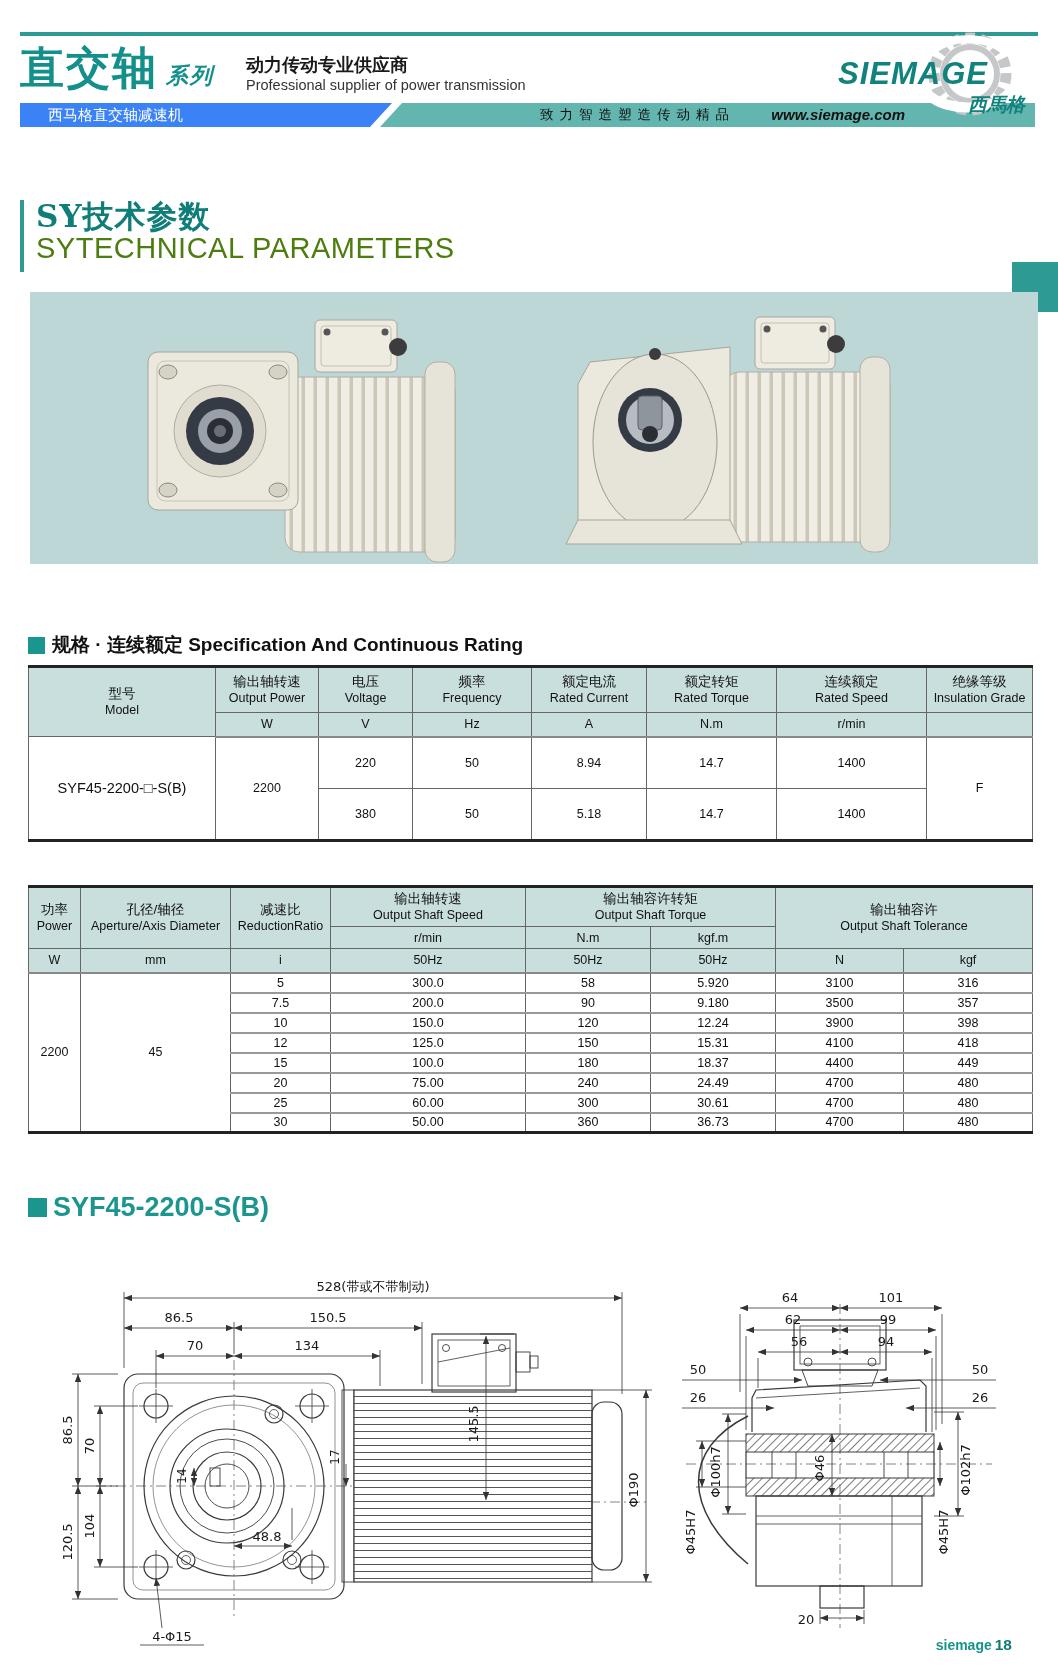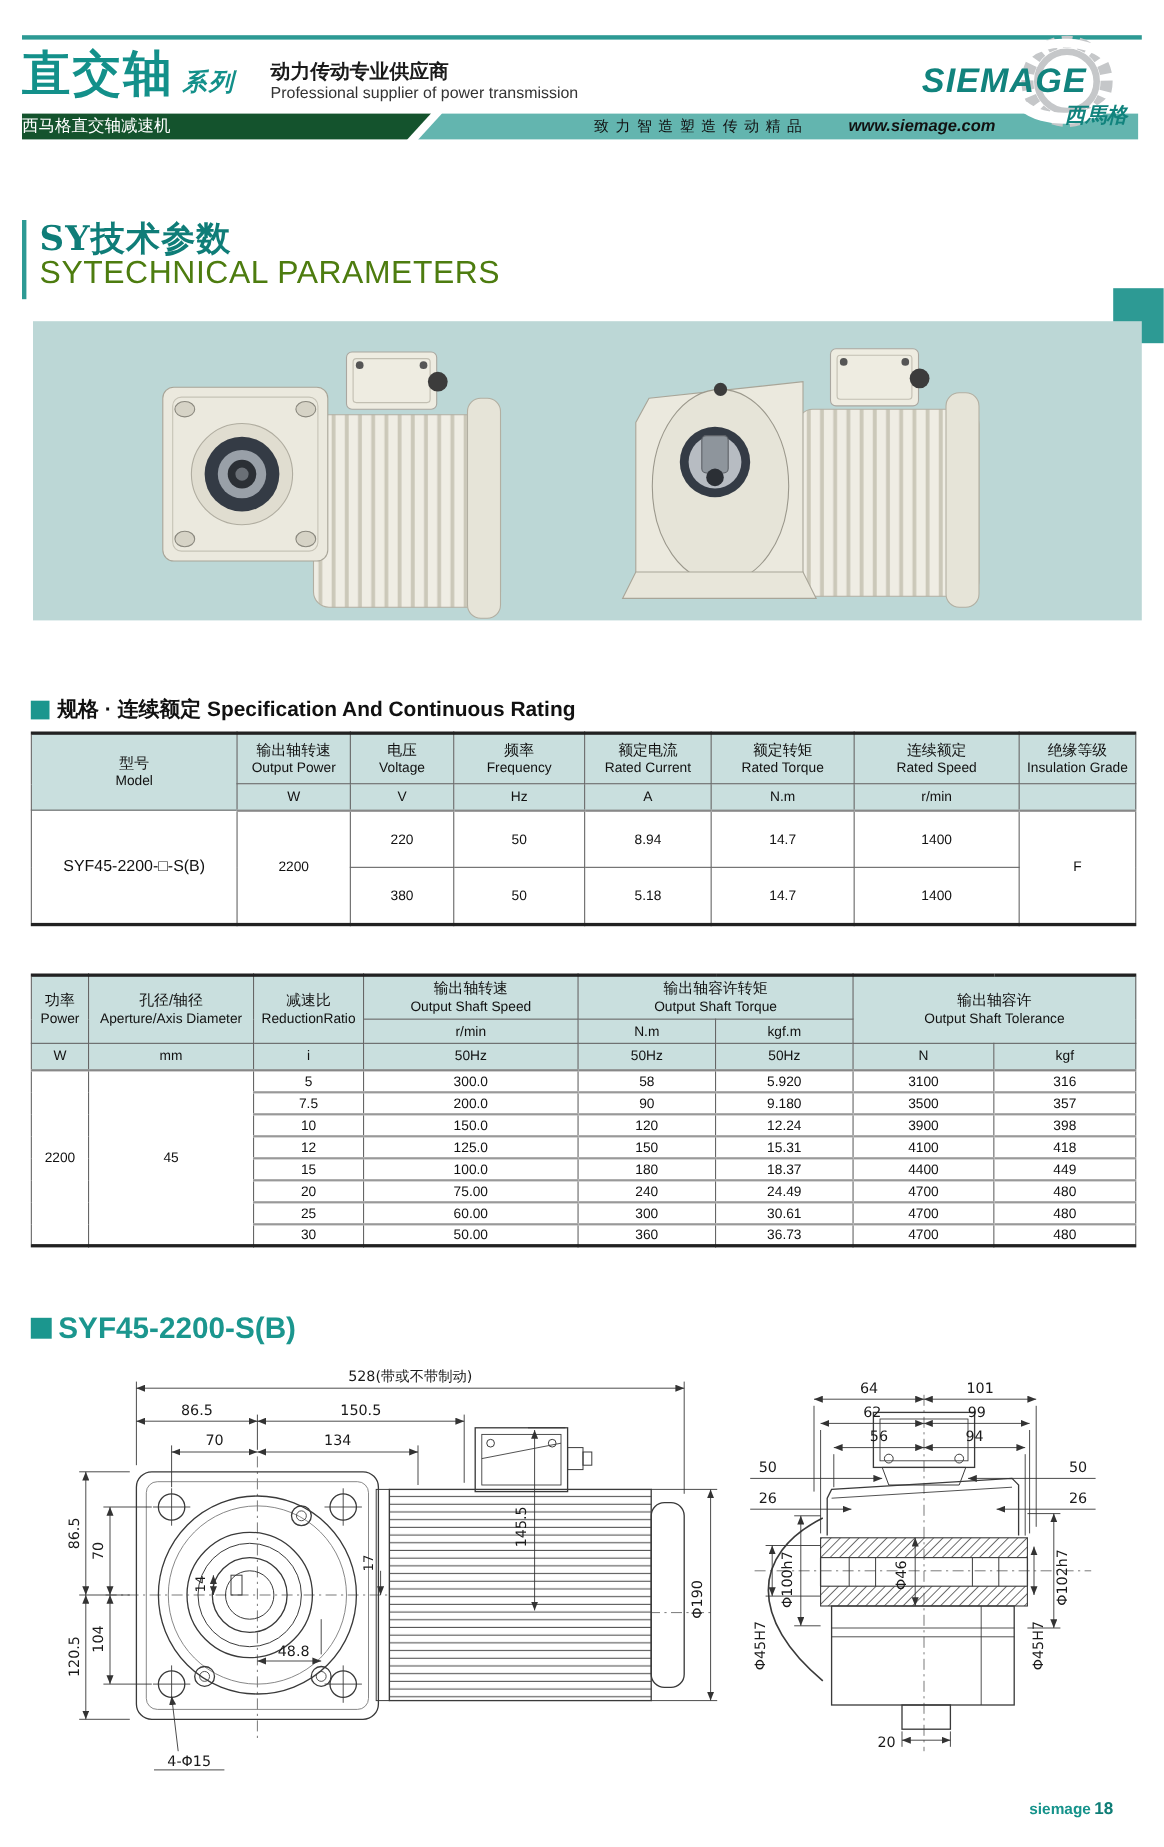--- a/index.html
+++ b/index.html
@@ -11,23 +11,23 @@
   }
   .abs { position:absolute; }
 
   
   .top-rule { left:20px; top:32px; width:1018px; height:4px; background:#2d9a94; }
   .series-title { left:20px; top:46px; color:#13908a; font-weight:bold; font-size:44px; letter-spacing:2px; line-height:1; }
   .series-suffix { font-size:22px; font-weight:bold; margin-left:8px;font-style:italic; }
   .slogan-cn { left:246px; top:53px; font-size:18px; font-weight:bold; color:#1a1a1a; }
   .slogan-en { left:246px; top:77px; font-size:14.5px; color:#333; }
   .banner { left:20px; top:103px; width:1015px; height:24px; }
-  .banner-left { position:absolute; left:0; top:0; width:372px; height:24px; background:#14532d;
+  .banner-left { position:absolute; left:0; top:0; width:372px; height:24px; background:#3b82f6;
     clip-path:polygon(0 0,100% 0,calc(100% - 22px) 100%,0 100%); color:#fff; font-size:15px;
-    line-height:24px; }
+    line-height:24px; padding-left:28px; }
   .banner-right { position:absolute; left:360px; top:0; width:655px; height:24px; background:#63b5af;
     clip-path:polygon(22px 0,100% 0,100% 100%,0 100%); color:#fff; }
   .banner-slogan { position:absolute; right:300px; top:0; line-height:24px; font-size:13.5px; letter-spacing:6px; }
   .banner-url { position:absolute; right:130px; top:0; line-height:24px; font-size:15px; font-weight:bold; font-style:italic; }
   .logo { left:810px; top:30px; width:240px; height:92px; }
   .logo-name { position:absolute; left:28px; top:26px; font-size:31px; font-weight:bold; font-style:italic; color:#11837d; letter-spacing:1px; }
   .logo-cn { position:absolute; left:158px; top:62px; font-size:19px; font-style:italic; color:#11837d; font-weight:bold;
     font-family:"DejaVu Serif","Liberation Serif",serif; }
 
   
@@ -58,21 +58,21 @@
   .cn { font-size:13.5px; color:#111; line-height:1.3; }
   .en { font-size:12.5px; color:#111; line-height:1.25; }
   .unit { font-size:12.5px; }
   tr.urow td { background:#c9dfde; border-bottom:2px solid #888; }
   .val { font-size:12.5px; }
   .model-val { font-size:14.5px; }
   .spec-table tr.drow td { height:52px; }
   .perf-table tr.drow td { height:20px; border-top:2px solid #999; }
 
   
-  .drawing-wrap { left:34px; top:1228px; width:1000px; height:400px; }
+  .drawing-wrap { left:34px; top:1264px; width:1000px; height:400px; }
   .dim { font-size:13px; fill:#1a1a1a; font-family:"DejaVu Sans","Liberation Sans",sans-serif; }
   .dims { font-size:12px; fill:#1a1a1a; font-family:"DejaVu Sans","Liberation Sans",sans-serif; }
 
   
   .footer { right:46px; top:1636px; font-size:14px; }
   .footer .brand { color:#16938b; font-weight:bold; }
   .footer .page { color:#0e7d76; font-weight:bold; font-size:15.5px; margin-left:3px; }
 </style>
 </head>
 <body>

